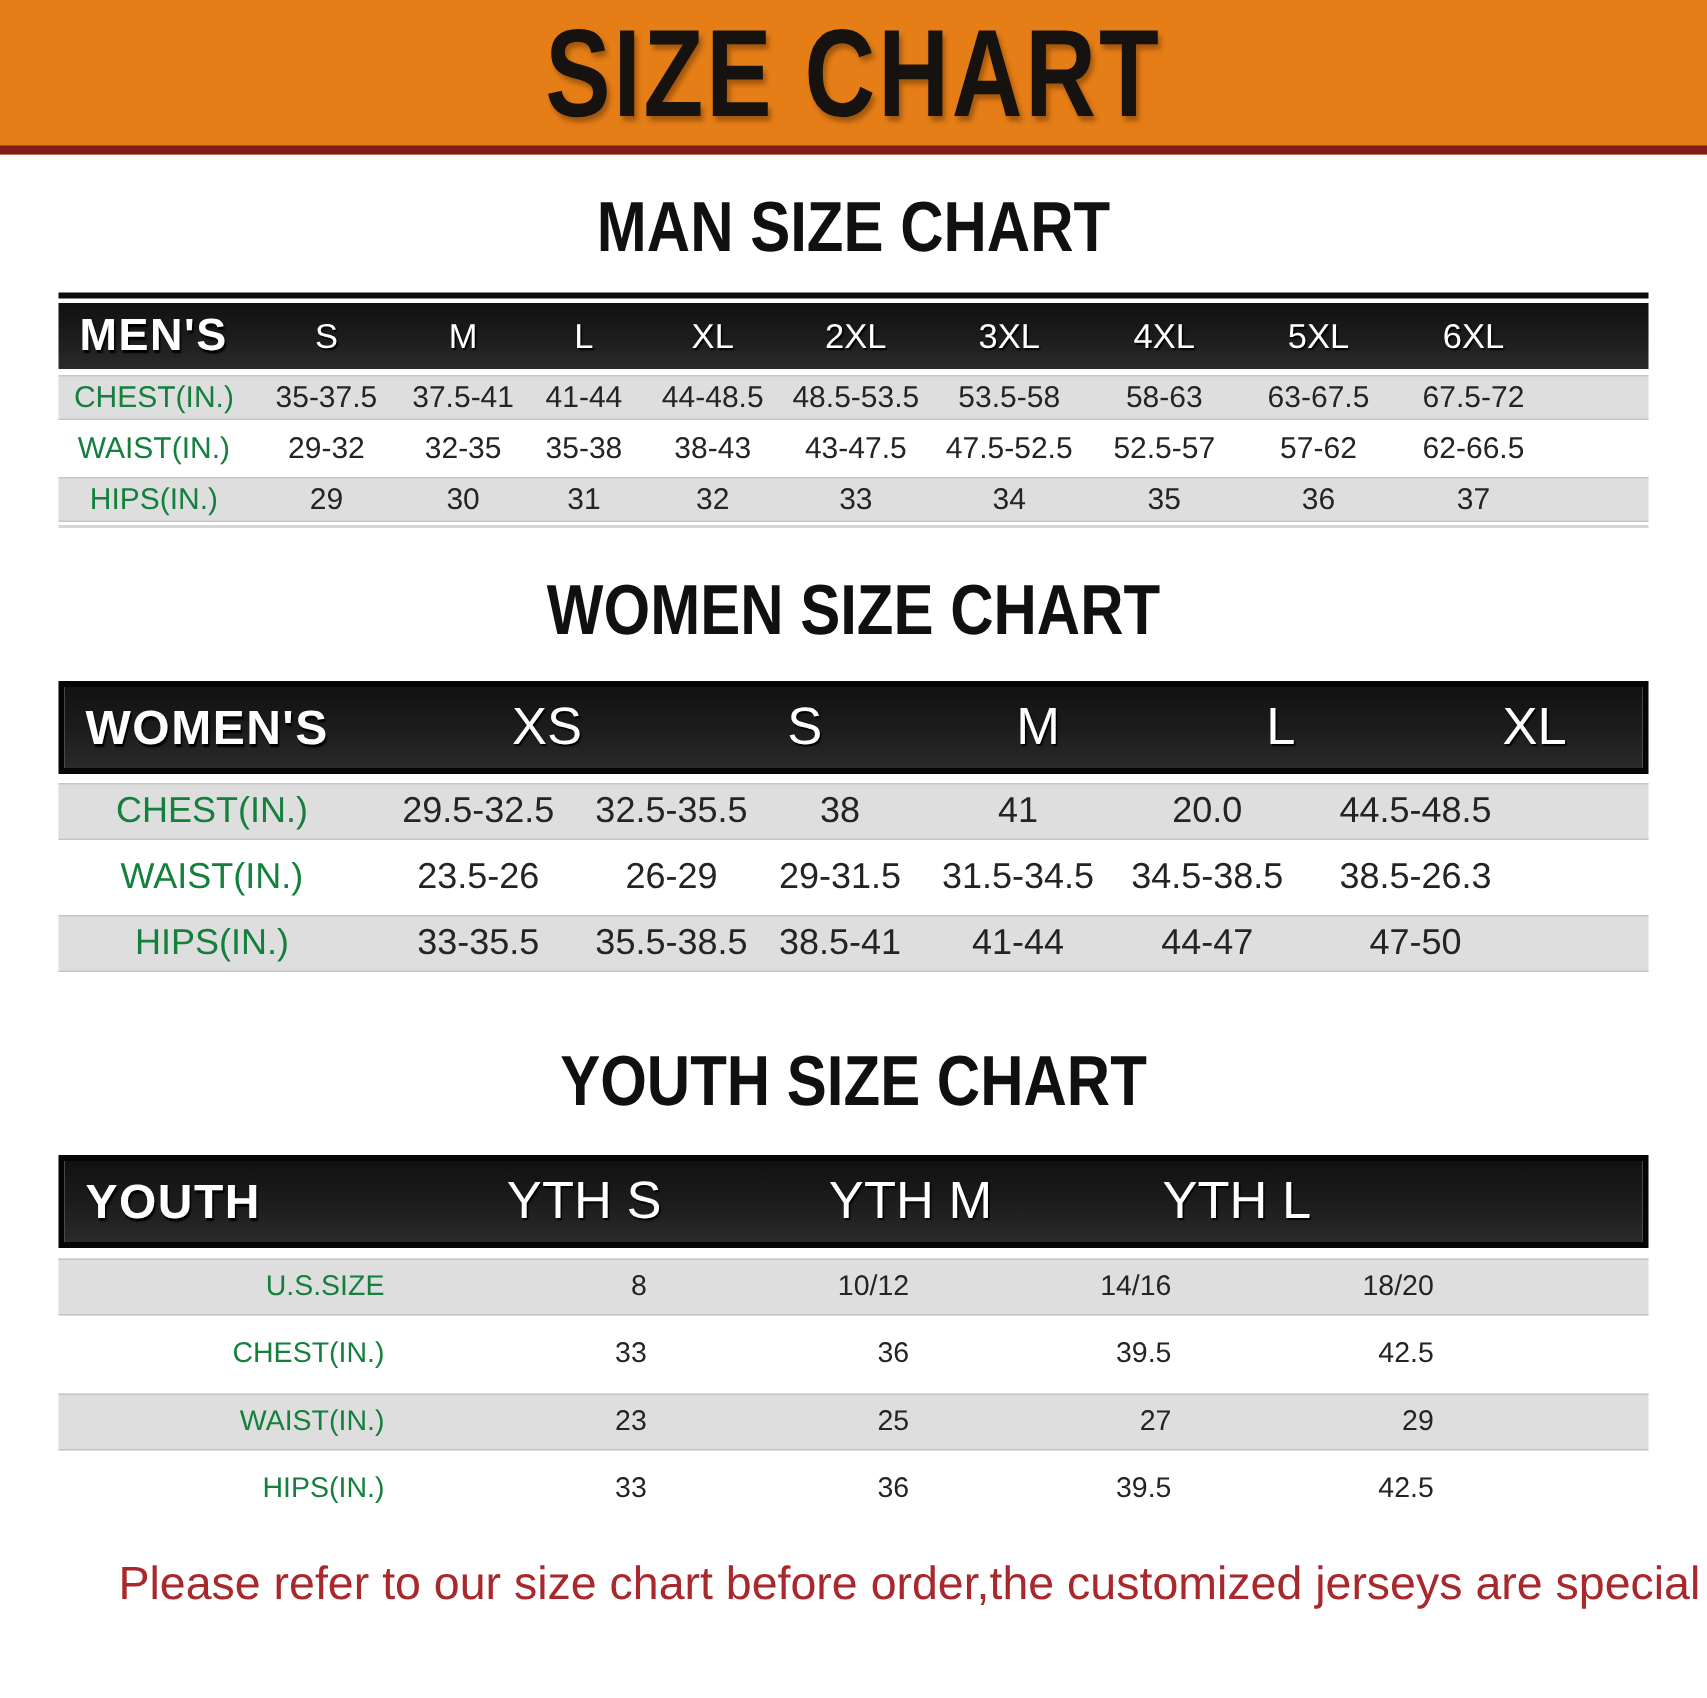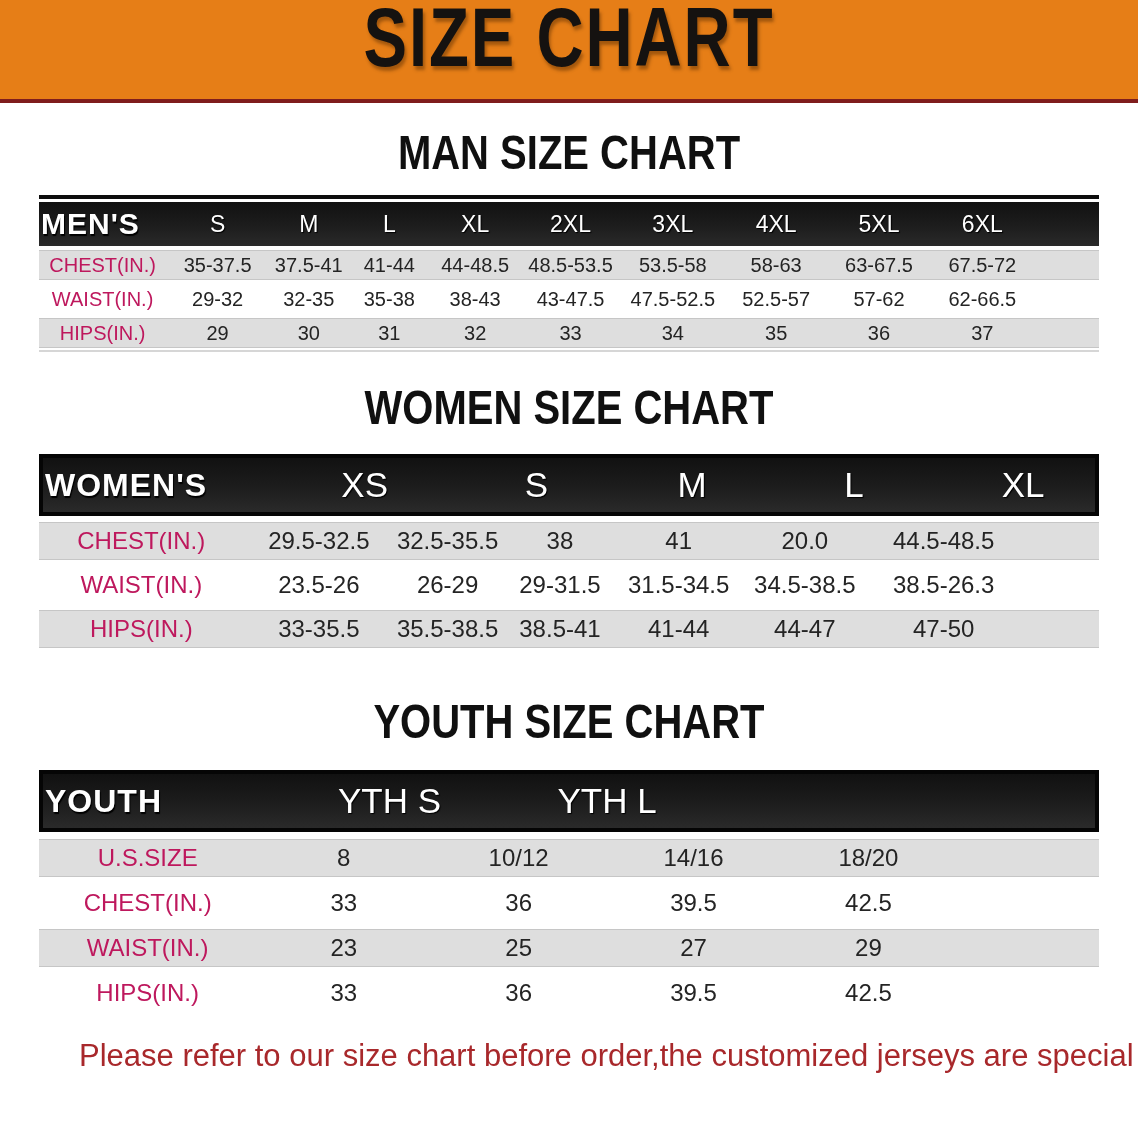--- a/index.html
+++ b/index.html
@@ -6,22 +6,22 @@
   html, body {
     margin: 0; padding: 0;
     width: 1138px; height: 1132px;
     background: #ffffff;
     font-family: "Liberation Sans", sans-serif;
     overflow: hidden;
   }
   .banner {
     width: 1138px; height: 103px;
     background: var(--banner-bg, #E67E17);
-    display: flex; justify-content: center;
-    border-bottom: 4px solid #7f1d1d;
+    display: flex; align-items: center; justify-content: center;
+    border-bottom: 6px solid #7f1d1d;
   }
   .banner-title {
     font-size: 68px; font-weight: bold; color: #151210;
     letter-spacing: 2px;
     transform: scaleY(1.22) scaleX(0.96);
     text-shadow: 2px 3px 3px rgba(80,40,0,0.45);
     white-space: nowrap;
   }
   .wrap { width: 1060px; margin: 0 auto; }
   .section-title {
@@ -40,46 +40,46 @@
 
   .bar {
     display: grid; align-items: center;
     color: #ffffff;
     background: linear-gradient(180deg, #111111 0%, #1d1d1d 55%, #2a2a2a 100%);
   }
   .bar.thin  { height: 44px; }
   .bar.thick { height: 62px; border: 4px solid #050505; gap: 44px; }
 
   .bar-label {
-    font-weight: bold; padding-left: 2px; letter-spacing: 1px;
+    font-weight: bold; padding-left: 14px; letter-spacing: 1px;
     white-space: nowrap; text-shadow: 1px 2px 1px #000;
   }
   .thin  .bar-label { font-size: 30px; }
   .thick .bar-label { font-size: 32px; }
   .bar-size { text-align: center; white-space: nowrap; text-shadow: 1px 1px 1px #000; }
   .thin  .bar-size { font-size: 23px; }
   .thick .bar-size { font-size: 35px; }
 
   .row { display: grid; align-items: center; }
   .row.gray  {
     background: var(--stripe, #dedede);
     border-top: 1px solid #c6c6c6; border-bottom: 1px solid #c6c6c6;
   }
   .row.white { background: #ffffff; }
 
   #men   .row { height: 30px; margin-top: 4px; }
   #women .row { height: 38px; margin-top: 6px; }
   #youth .row { height: 38px; margin-top: 7px; }
   #men .rows { border-bottom: 2px solid #d6d6d6; padding-bottom: 2px; }
 
-  .row-label { text-align: center; color: #be185d; white-space: nowrap; }
+  .row-label { text-align: center; color: #15803d; white-space: nowrap; }
   .cell      { text-align: center; color: #242424; white-space: nowrap; }
   #men   .row-label, #men   .cell { font-size: 20px; }
   #women .row-label, #women .cell { font-size: 24px; }
-  #youth .row-label, #youth .cell { font-size: 24px; }
+  #youth .row-label, #youth .cell { font-size: 19px; text-align: right; }
 
   .footer {
     margin: 22px 0 0 40px;
     color: var(--footer-red, #A8282B);
     font-size: 31px; line-height: 44px;
   }
   .footer p { margin: 0; white-space: nowrap; }
 </style>
 </head>
 <body>
@@ -193,20 +193,21 @@
           <span class="cell"></span>
         </div>
       </div>
   </section>
 
   <section id="youth">
     <h2 class="section-title">YOUTH SIZE CHART</h2>
     <div class="bar thick" style="grid-template-columns: 20.5% 16.5% 16.5% 16.5% 16.5% 13.5%;">
         <span class="bar-label">YOUTH</span>
         <span class="bar-size">YTH S</span>
+        <span class="bar-size">YTH M</span>
         <span class="bar-size">YTH L</span>
         <span class="bar-size"></span>
       </div>
     <div class="rows">
         <div class="row gray" style="grid-template-columns: 20.5% 16.5% 16.5% 16.5% 16.5% 13.5%;">
           <span class="row-label">U.S.SIZE</span>
           <span class="cell">8</span>
           <span class="cell">10/12</span>
           <span class="cell">14/16</span>
           <span class="cell">18/20</span>

